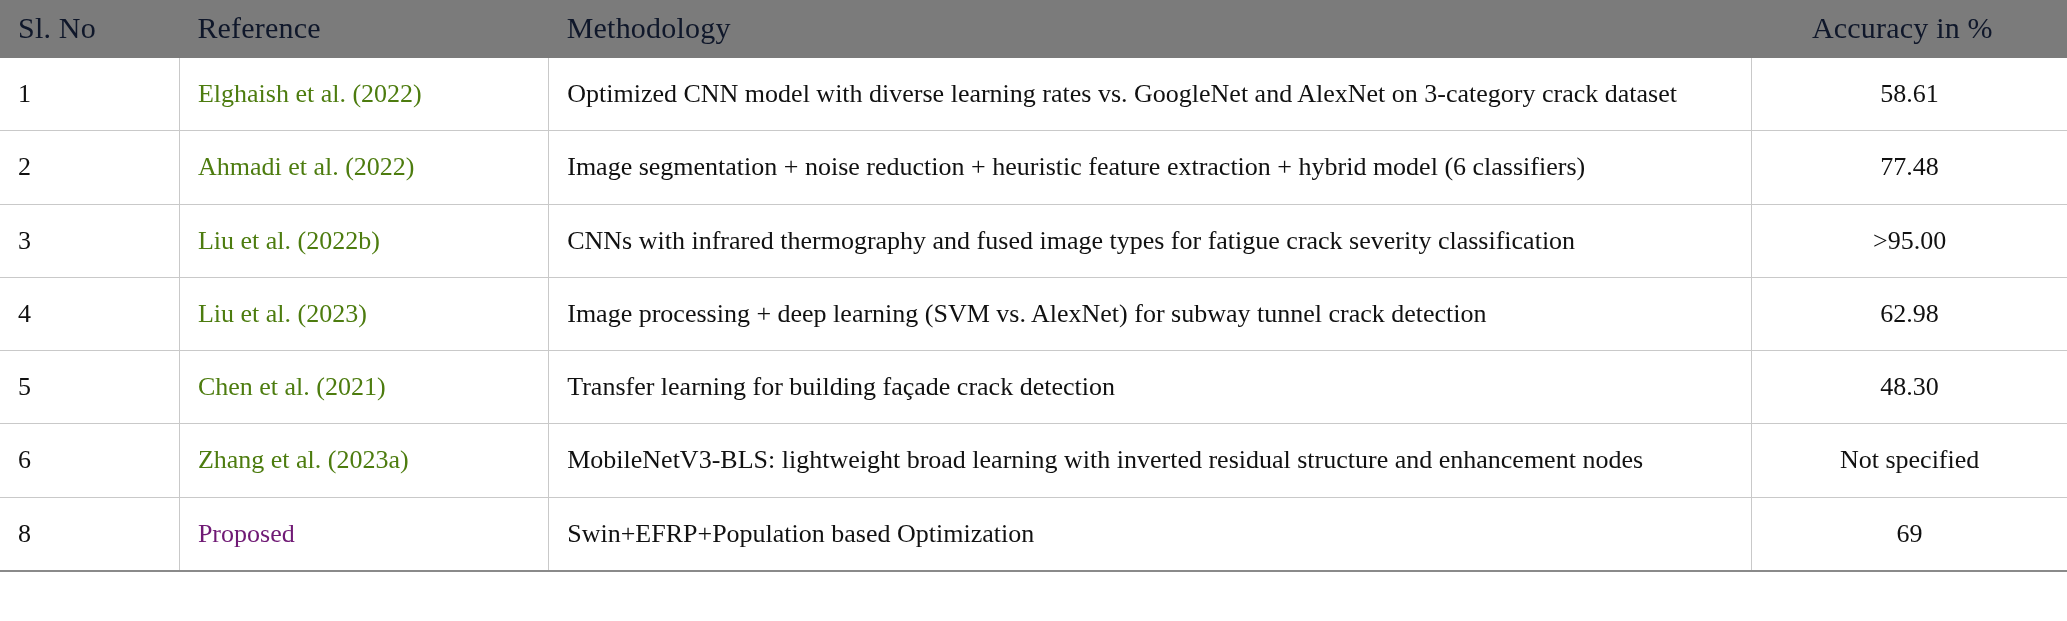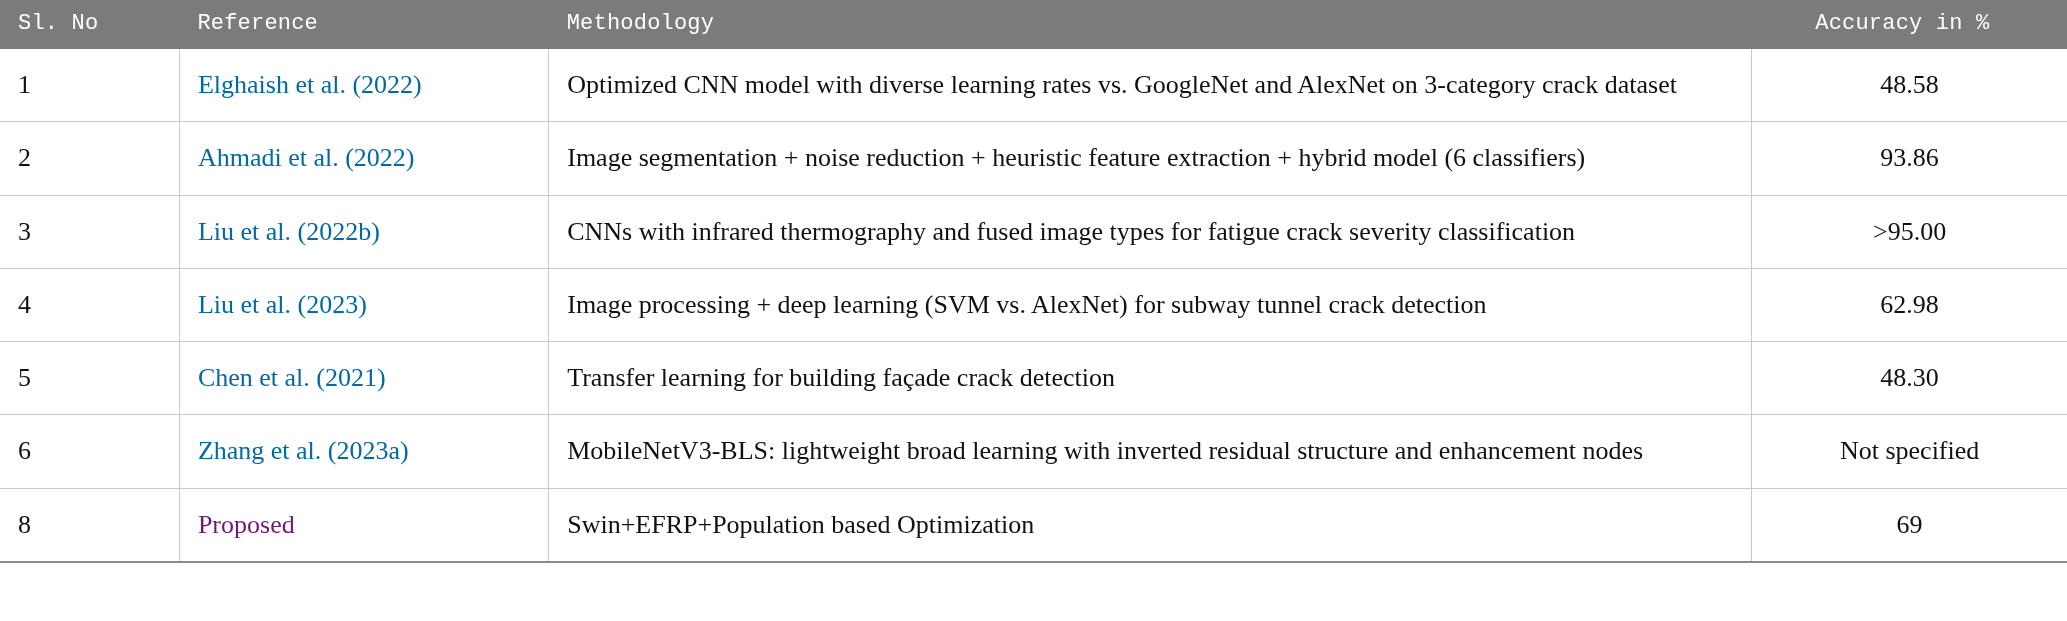--- a/index.html
+++ b/index.html
@@ -18,24 +18,24 @@
     width: 2067px;
     box-sizing: border-box;
   }
   table.data-table {
     width: 2067px;
     border-collapse: collapse;
     table-layout: fixed;
   }
   table.data-table thead th {
     background: #7b7b7b;
-    color: #ffffff;
-    font-family: Liberation Mono, monospace;
+    color: #0f172a;
+    font-family: Liberation Serif, serif;
     font-weight: 400;
-    font-size: 22px;
+    font-size: 30px;
     text-align: left;
     padding: 11px 18px 13px 18px;
     border: none;
     vertical-align: middle;
     letter-spacing: 0.2px;
   }
   table.data-table thead th.col-accuracy {
     text-align: center;
     padding-right: 32px;
   }
@@ -56,21 +56,21 @@
   }
   td.cell-sl {
     width: 136px;
     text-align: left;
     padding-left: 18px;
   }
   td.cell-ref {
     width: 280px;
   }
   td.cell-ref .ref-link {
-    color: #0369a1;
+    color: #4d7c0f;
     text-decoration: none;
     cursor: pointer;
   }
   td.cell-ref .ref-plain {
     color: #701a75;
   }
   td.cell-method {
     width: 912px;
     padding-right: 26px;
     font-family: Liberation Serif, serif;
@@ -101,27 +101,27 @@
         <th class="col-ref">Reference</th>
         <th class="col-method">Methodology</th>
         <th class="col-accuracy">Accuracy in %</th>
       </tr>
     </thead>
     <tbody id="table-body">
         <tr>
           <td class="cell-sl">1</td>
           <td class="cell-ref"><span class="ref-link">Elghaish et al. (2022)</span></td>
           <td class="cell-method">Optimized CNN model with diverse learning rates vs. GoogleNet and AlexNet on 3-category crack dataset</td>
-          <td class="cell-acc">48.58</td>
+          <td class="cell-acc">58.61</td>
         </tr>
         <tr>
           <td class="cell-sl">2</td>
           <td class="cell-ref"><span class="ref-link">Ahmadi et al. (2022)</span></td>
           <td class="cell-method">Image segmentation + noise reduction + heuristic feature extraction + hybrid model (6 classifiers)</td>
-          <td class="cell-acc">93.86</td>
+          <td class="cell-acc">77.48</td>
         </tr>
         <tr>
           <td class="cell-sl">3</td>
           <td class="cell-ref"><span class="ref-link">Liu et al. (2022b)</span></td>
           <td class="cell-method">CNNs with infrared thermography and fused image types for fatigue crack severity classification</td>
           <td class="cell-acc">&gt;95.00</td>
         </tr>
         <tr>
           <td class="cell-sl">4</td>
           <td class="cell-ref"><span class="ref-link">Liu et al. (2023)</span></td>

